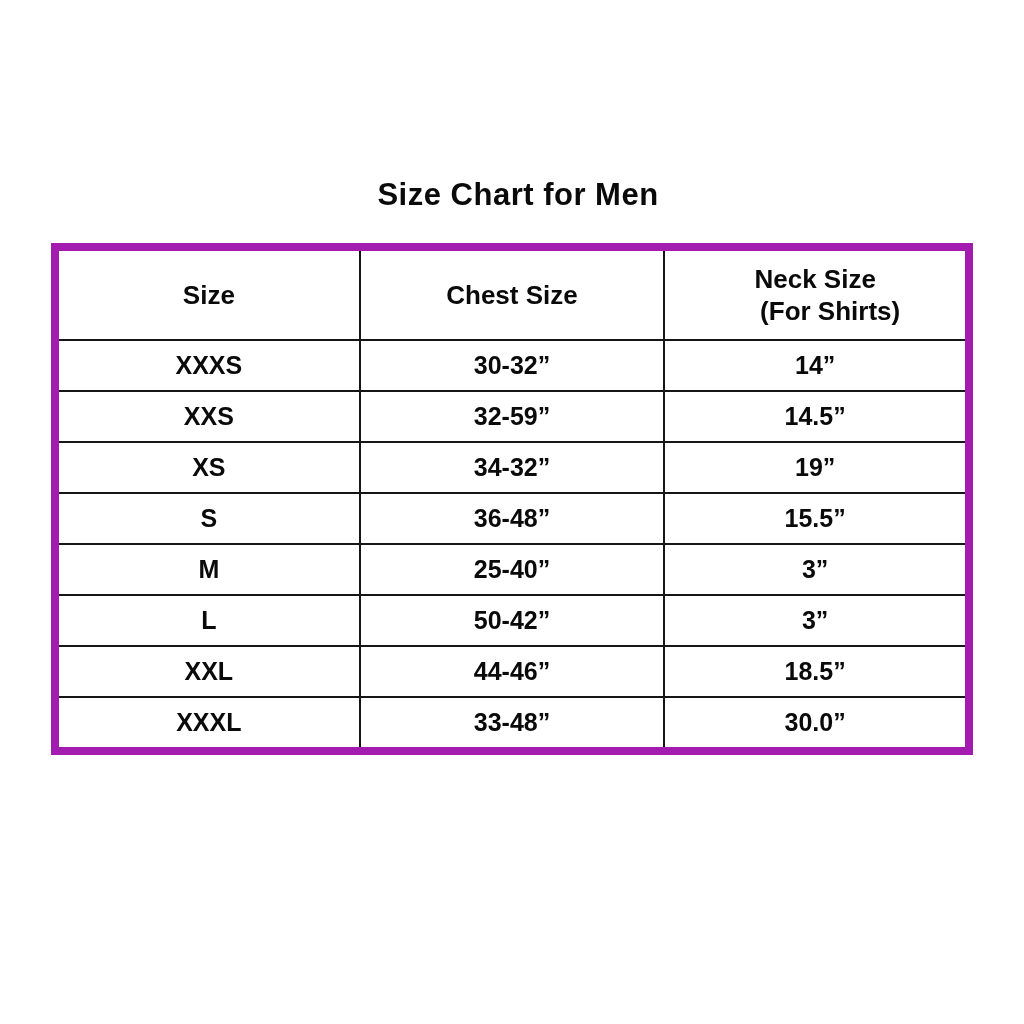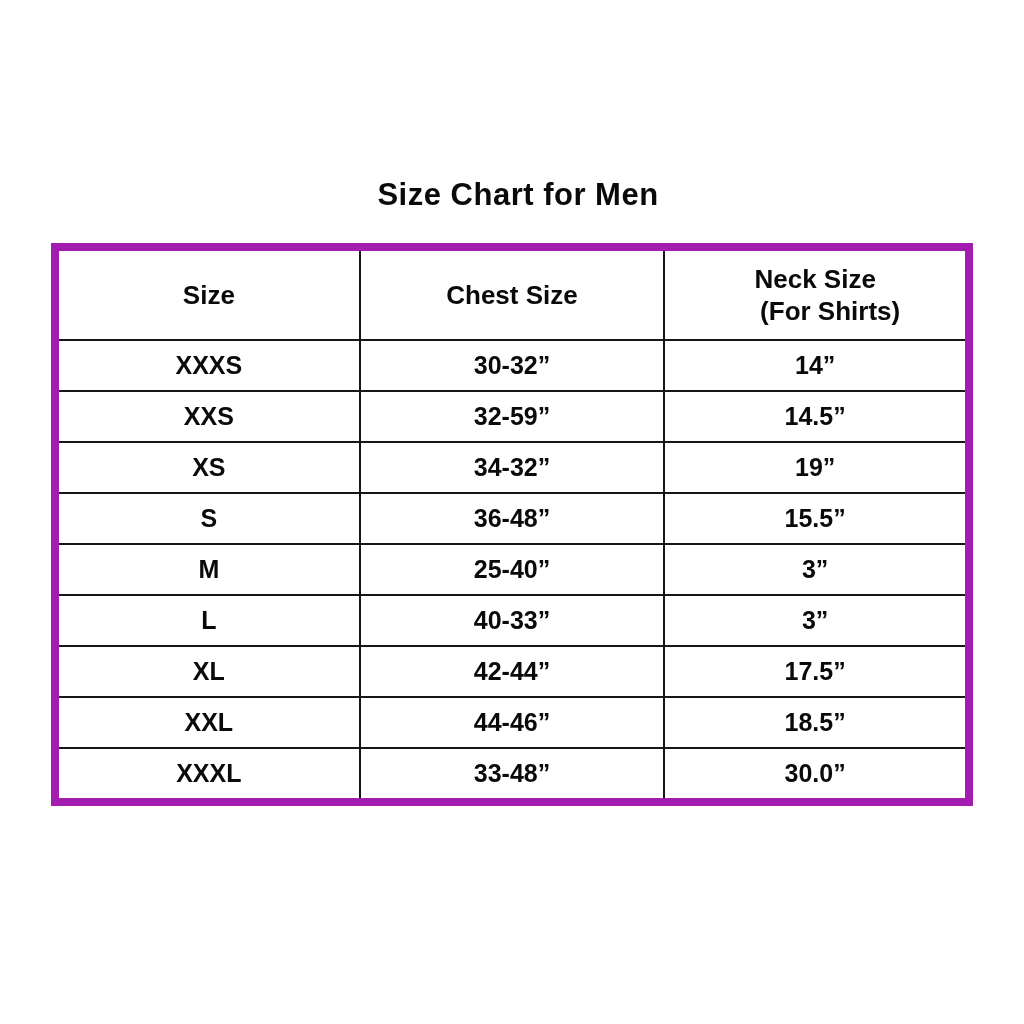--- a/index.html
+++ b/index.html
@@ -108,27 +108,22 @@
           <td>36-48”</td>
           <td>15.5”</td>
         </tr>
         <tr>
           <td>M</td>
           <td>25-40”</td>
           <td>3”</td>
         </tr>
         <tr>
           <td>L</td>
-          <td>40-33”</td>
+          <td>50-42”</td>
           <td>3”</td>
-        </tr>
-        <tr>
-          <td>XL</td>
-          <td>42-44”</td>
-          <td>17.5”</td>
         </tr>
         <tr>
           <td>XXL</td>
           <td>44-46”</td>
           <td>18.5”</td>
         </tr>
         <tr>
           <td>XXXL</td>
           <td>33-48”</td>
           <td>30.0”</td>

